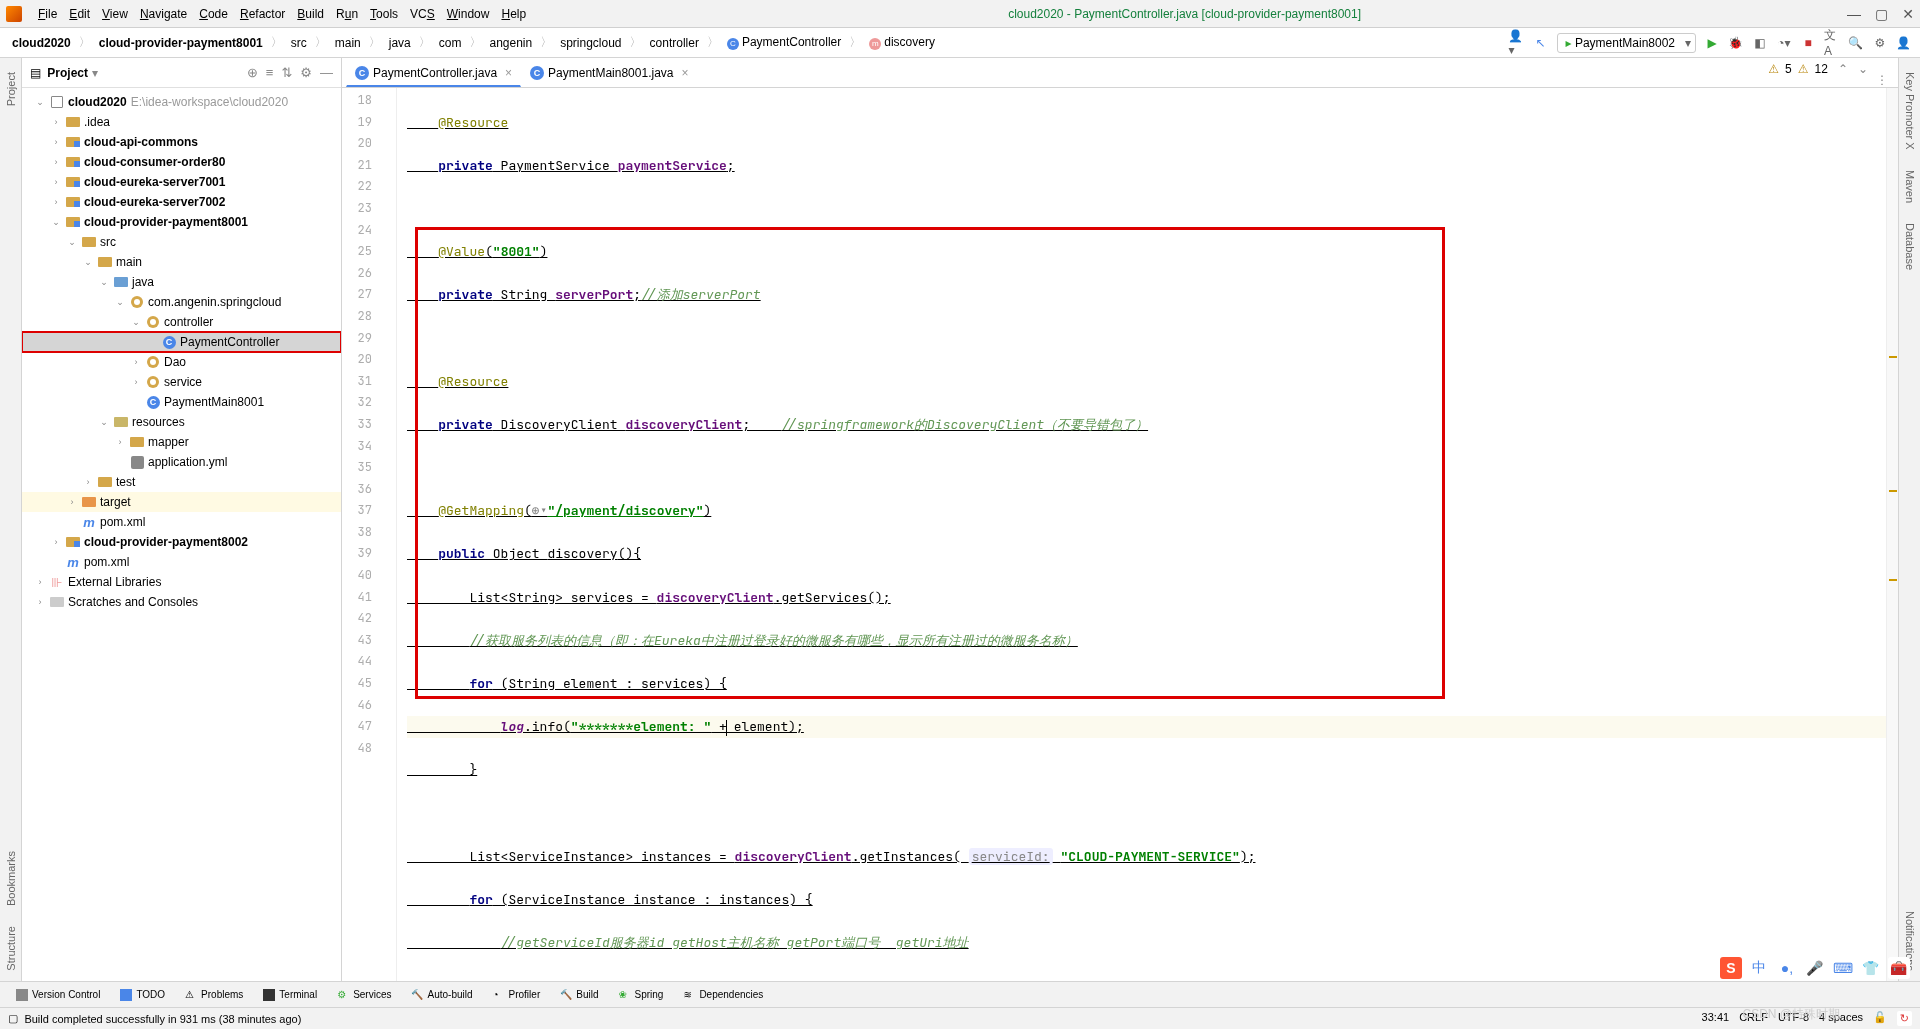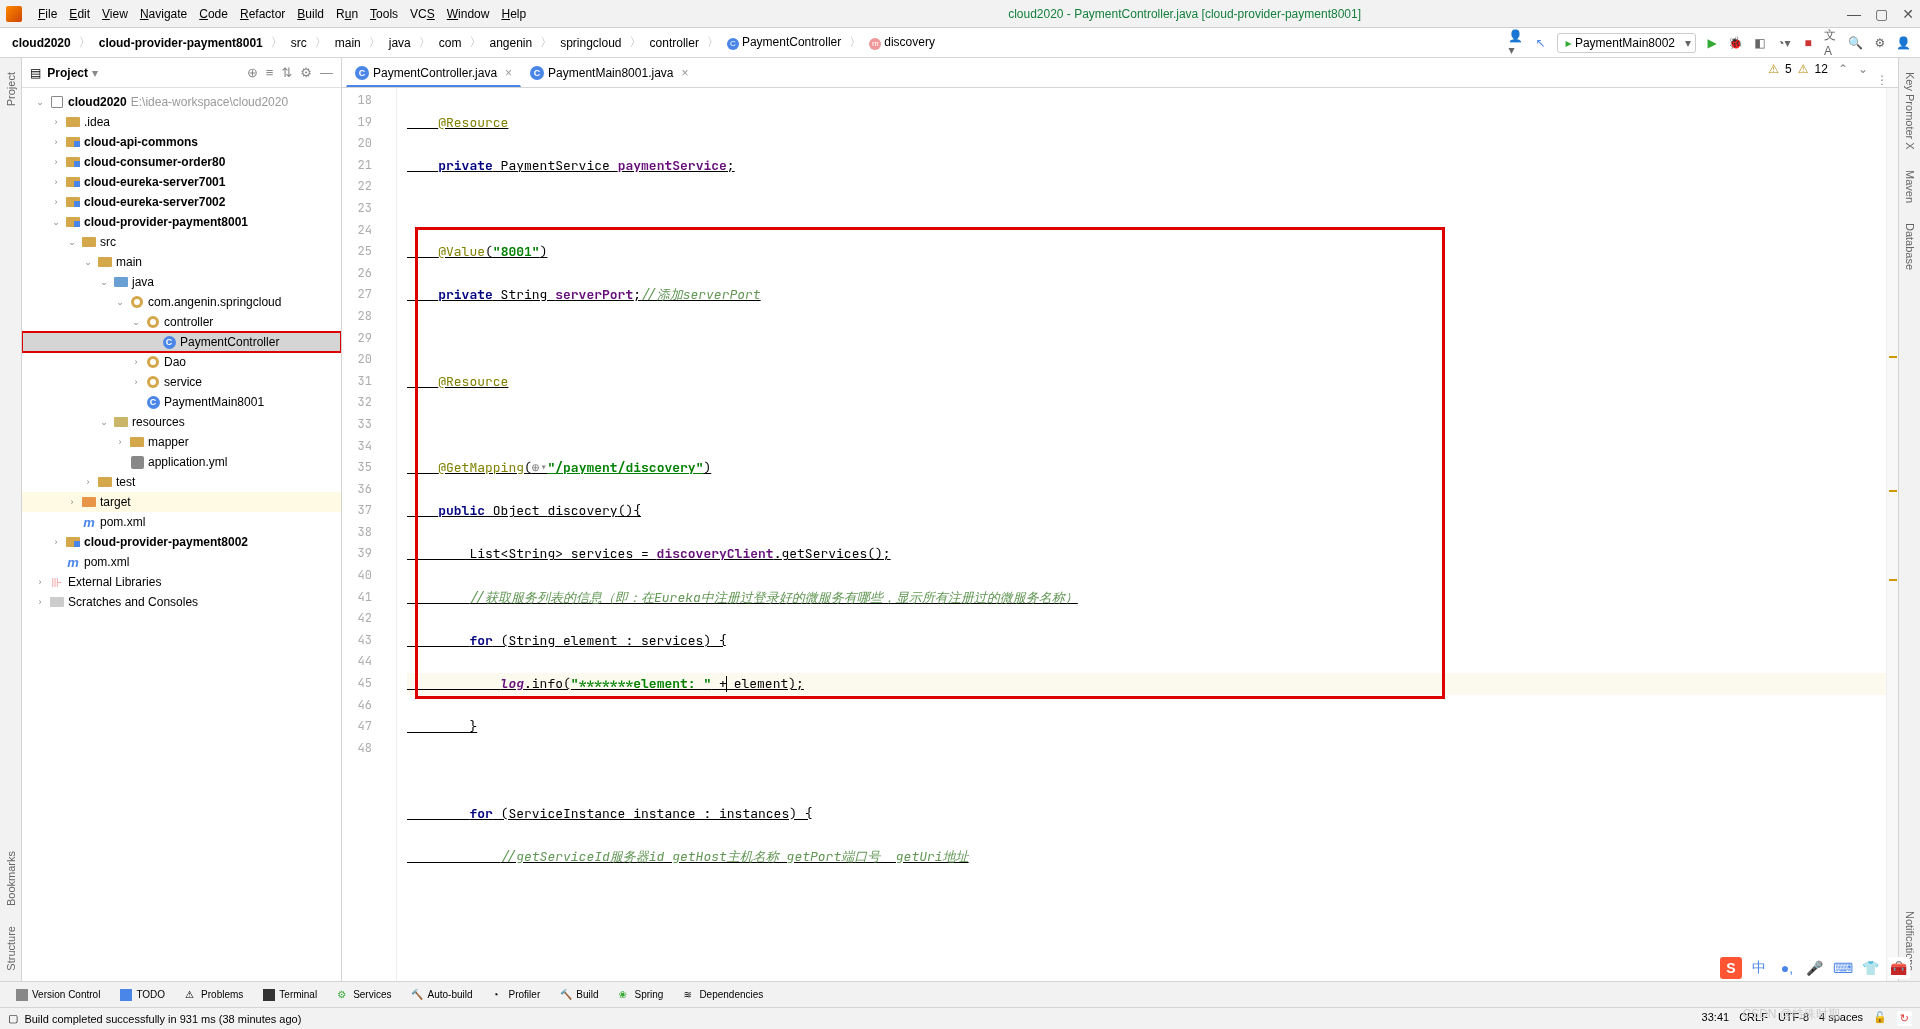--- a/index.html
+++ b/index.html
@@ -412,29 +412,31 @@
           <div class="ln">48</div>
         </div>
       <div class="code">
 <div class="line">    <span class="anno">@Resource</span></div>
 <div class="line">    <span class="kw">private</span> PaymentService <span class="fld">paymentService</span>;</div>
 <div class="line"></div>
 <div class="line">    <span class="anno">@Value</span>(<span class="str">"8001"</span>)</div>
 <div class="line">    <span class="kw">private</span> String <span class="fld">serverPort</span>;<span class="cmt"><span class="cmt-cn">//添加serverPort</span></span></div>
 <div class="line"></div>
 <div class="line">    <span class="anno">@Resource</span></div>
+<div class="line">    <span class="kw">private</span> DiscoveryClient <span class="fld">discoveryClient</span>;    <span class="cmt-cn">//springframework的DiscoveryClient（不要导错包了）</span></div>
 <div class="line"></div>
 <div class="line">    <span class="anno">@GetMapping</span>(<span style="color:#888">⊕▾</span><span class="str-link">"/payment/discovery"</span>)</div>
 <div class="line">    <span class="kw">public</span> Object <span class="mtd">discovery</span>(){</div>
 <div class="line">        List&lt;String&gt; services = <span class="fld">discoveryClient</span>.getServices();</div>
 <div class="line">        <span class="cmt-cn">//获取服务列表的信息（即：在Eureka中注册过登录好的微服务有哪些，显示所有注册过的微服务名称）</span></div>
 <div class="line">        <span class="kw">for</span> (String element : services) {</div>
 <div class="line cur">            <span class="fld" style="font-style:italic">log</span>.info(<span class="str">"*******element: "</span> +<span class="caret"></span> element);</div>
 <div class="line">        }</div>
 <div class="line"></div>
+<div class="line">        List&lt;ServiceInstance&gt; instances = <span class="fld">discoveryClient</span>.getInstances( <span class="param-hint">serviceId:</span> <span class="str">"CLOUD-PAYMENT-SERVICE"</span>);</div>
 <div class="line">        <span class="kw">for</span> (ServiceInstance instance : instances) {</div>
 <div class="line">            <span class="cmt-cn">//getServiceId服务器id getHost主机名称 getPort端口号  getUri地址</span></div>
 
 
 
 
 
 
 
 

